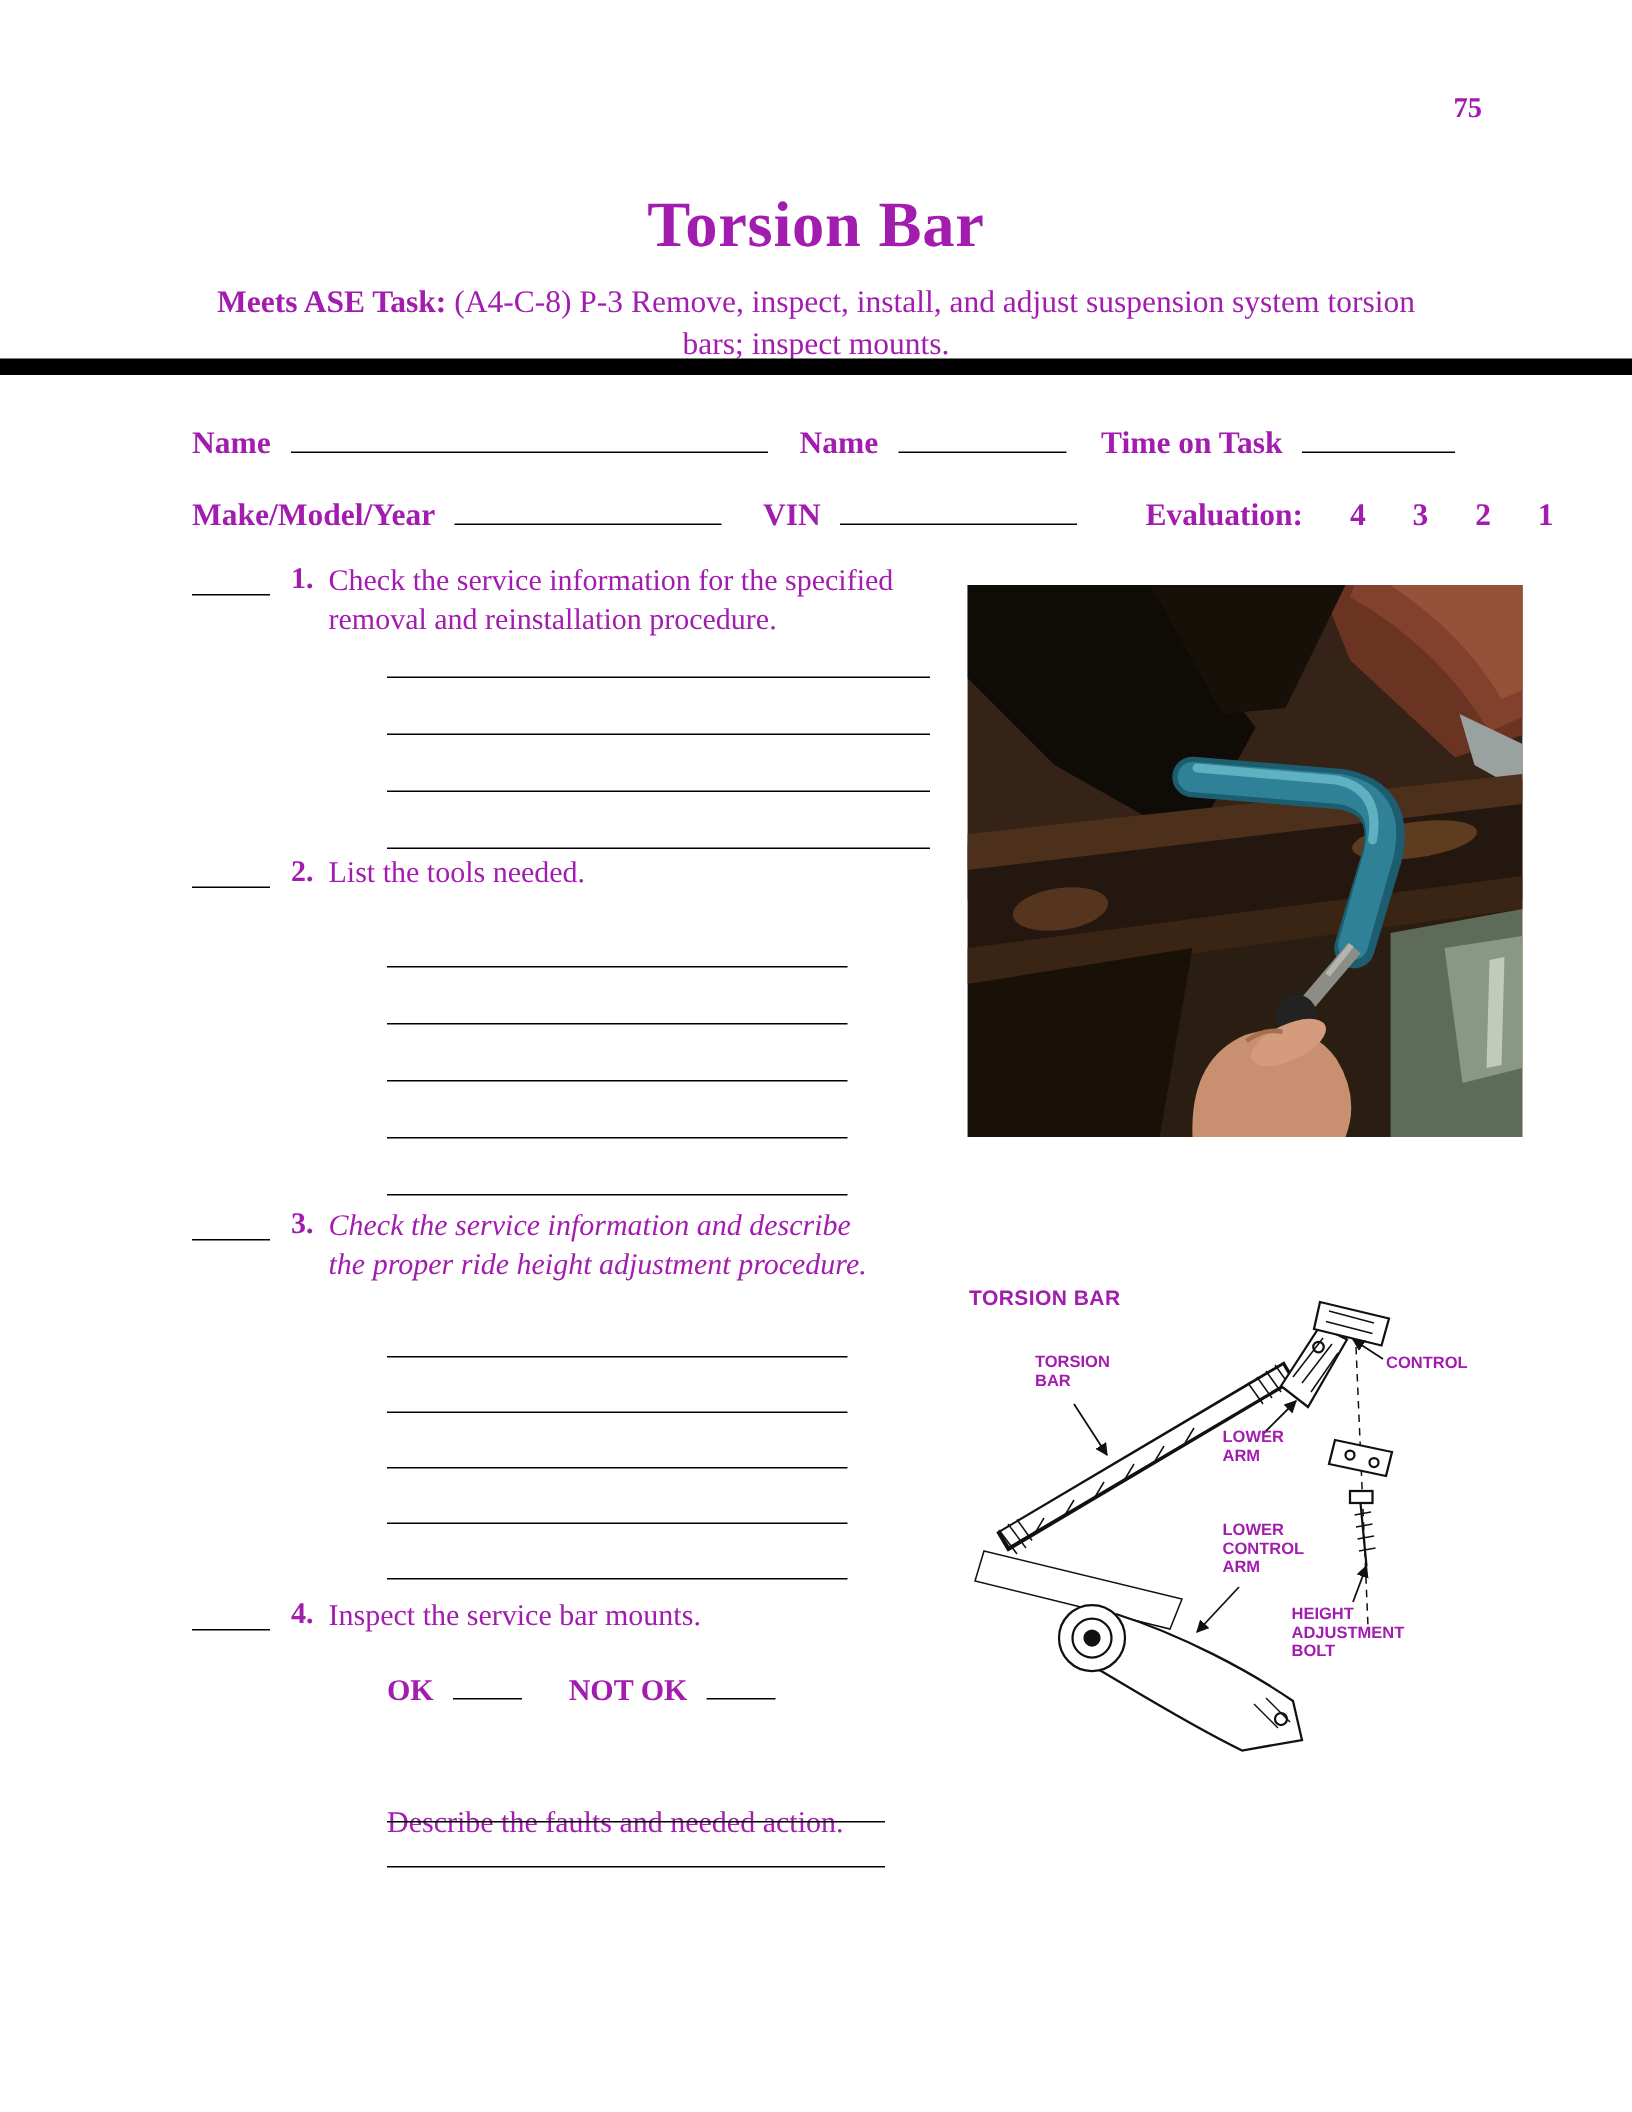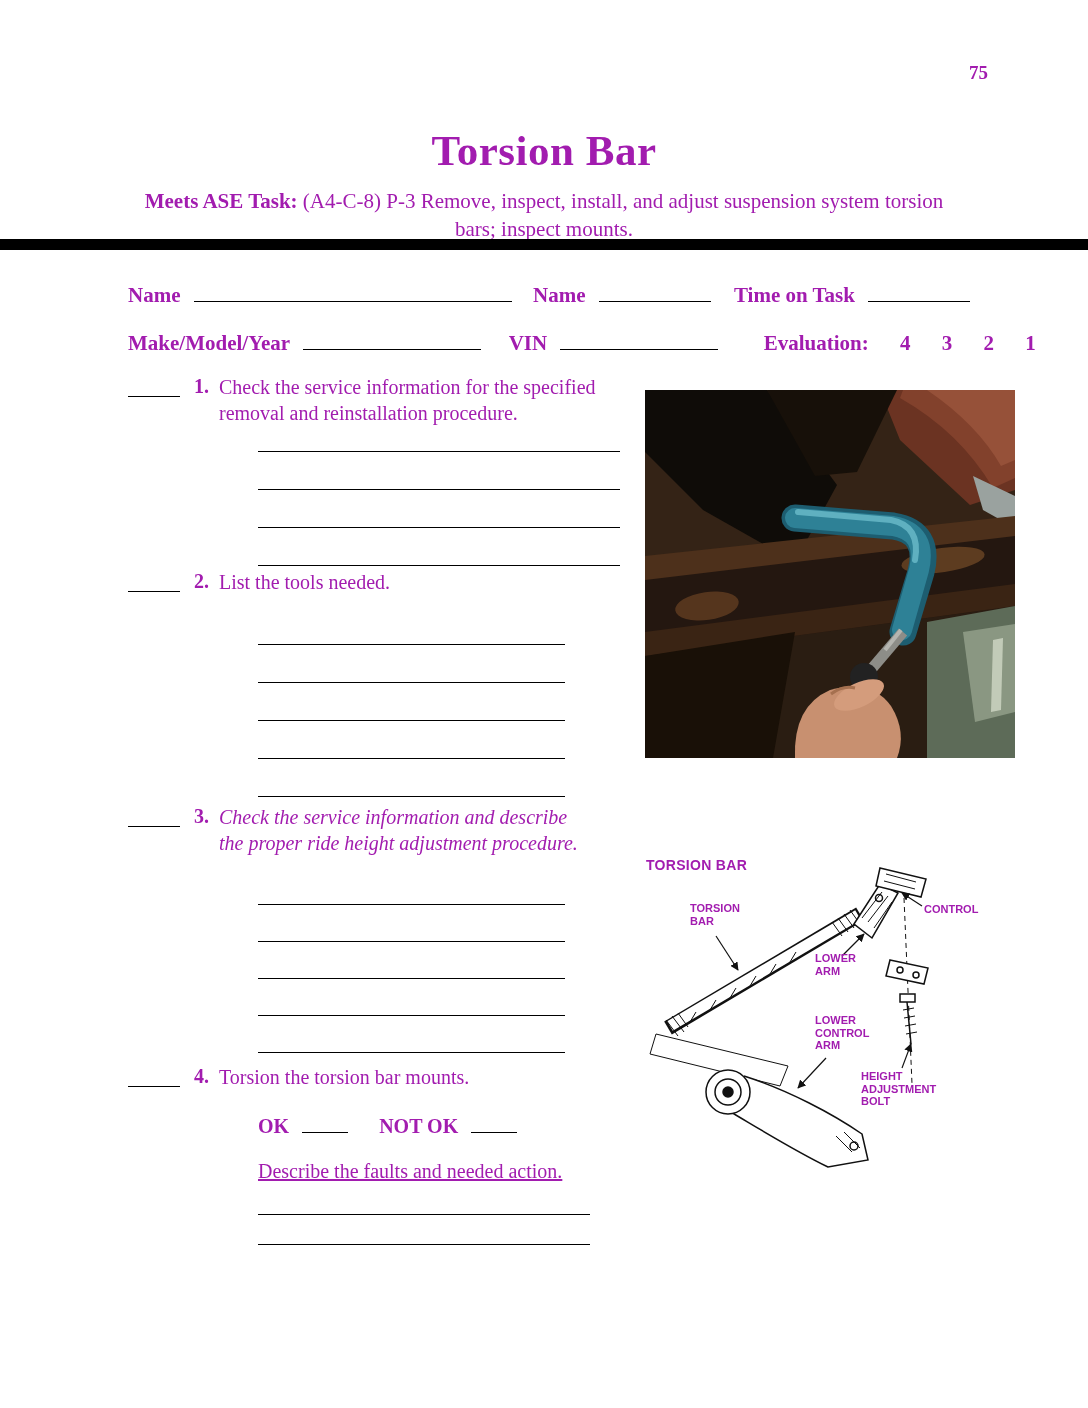--- a/index.html
+++ b/index.html
@@ -32,21 +32,21 @@
 
   .write-lines { position:absolute; }
   .wline { border-bottom:1.6px solid #000; }
   .lines-1 { left:258px; top:414px; width:362px; } .lines-1 .wline { height:38px; }
   .lines-2 { left:258px; top:607px; width:307px; } .lines-2 .wline { height:38px; }
   .lines-3 { left:258px; top:868px; width:307px; } .lines-3 .wline { height:37px; }
   .lines-4 { left:258px; top:1185px; width:332px; } .lines-4 .wline { height:30px; }
 
   .ok-row { position:absolute; left:258px; top:1113px; font-size:20px; font-weight:bold; white-space:nowrap; }
   .ok-row .blank { width:46px; }
-  .describe-text { position:absolute; left:258px; top:1160px; font-size:20px;text-decoration:underline; }
+  .describe-text { position:absolute; left:258px; top:1204px; font-size:20px; }
 
   .photo { position:absolute; left:645px; top:390px; width:370px; height:368px; }
   .photo svg { display:block; width:100%; height:100%; }
 
   .diagram { position:absolute; left:628px; top:852px; width:400px; height:345px;
              font-family:"Liberation Sans","DejaVu Sans",sans-serif; }
   .diagram svg { position:absolute; left:0; top:0; width:100%; height:100%; }
   .dg-heading { position:absolute; left:18px; top:5px; font-size:14px; font-weight:bold; letter-spacing:0.3px; }
   .dg-label { position:absolute; font-size:11px; font-weight:bold; line-height:1.15; white-space:pre; }
   .lab-torsion { left:62px; top:50px; }
@@ -126,21 +126,21 @@
     <div class="wline"></div>
     <div class="wline"></div>
     <div class="wline"></div>
     <div class="wline"></div>
     <div class="wline"></div>
   </div>
 
   <div class="task t4">
     <span class="status-blank"></span>
     <span class="task-num">4.</span>
-    <span class="task-text">Torsion the torsion bar mounts.</span>
+    <span class="task-text">Inspect the service bar mounts.</span>
   </div>
 
   <div class="ok-row">
     <span>OK</span>
     <span class="blank" style="margin-left:8px;"></span>
     <span style="margin-left:26px;">NOT OK</span>
     <span class="blank" style="margin-left:8px;"></span>
   </div>
 
   <div class="describe-text">Describe the faults and needed action.</div>

